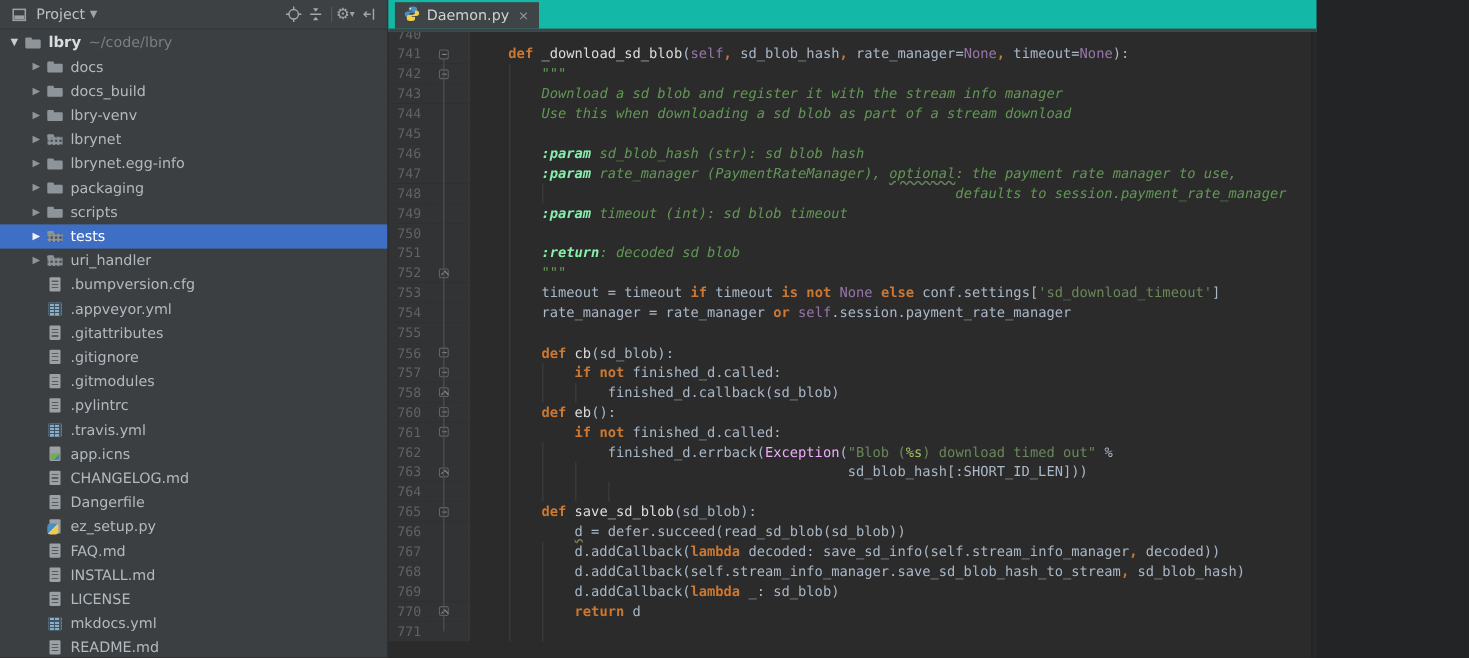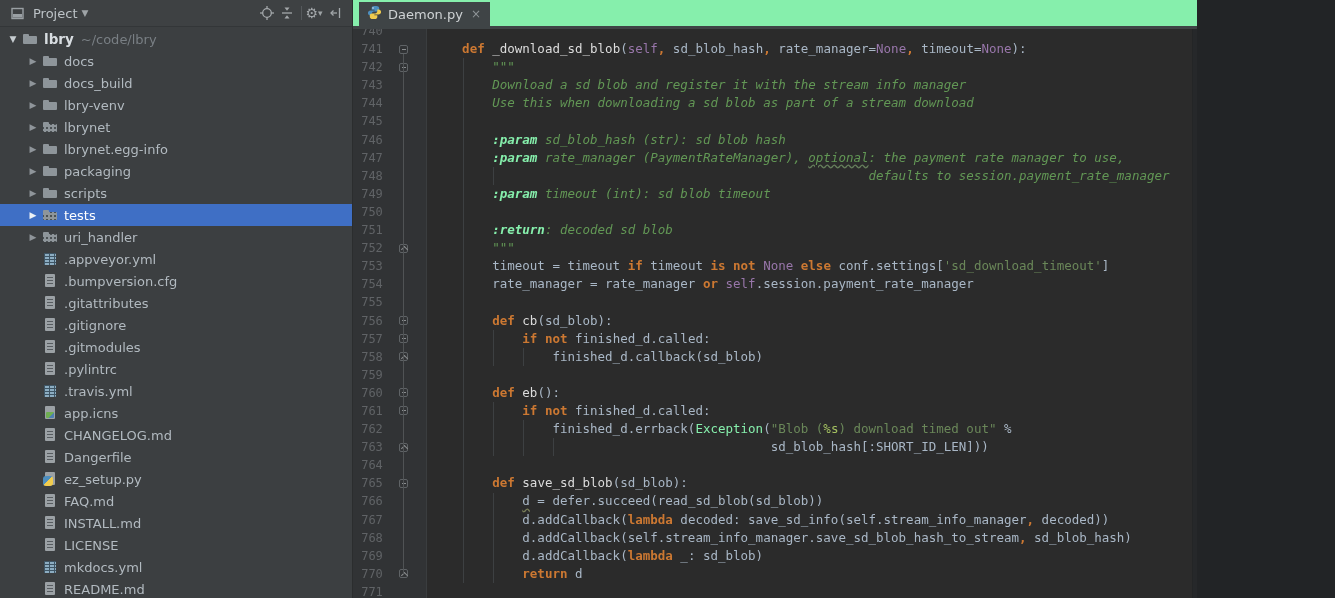--- a/index.html
+++ b/index.html
@@ -65,21 +65,21 @@
   }
   .ic-file-image::before { left:3px; top:1px; width:10px; height:13px; background:#9ba1a5; border-radius:1px; }
   .ic-file-image::after { left:4px; top:7px; width:8px; height:6px;
     background:linear-gradient(135deg,#6fae52 0 62%, #4e7fb0 62%); border-radius:1px; }
   .ic-file-python::before { left:3px; top:1px; width:10px; height:13px; background:#9ba1a5; border-radius:1px; }
   .ic-file-python::after { left:1px; top:5px; width:10px; height:10px; border-radius:3px;
     background:linear-gradient(135deg,#4d8ebe 0 50%, #f0cc4e 50%); }
 
   
   #tabbar {
-    position:absolute; left:353px; right:0; top:0; height:29px; background:#86efac;
+    position:absolute; left:353px; right:0; top:0; height:29px; background:#14b8a6;
   }
   #tabbar .tab-bottom-strip { position:absolute; left:0; right:0; bottom:0; height:3px; background:#3f4446; }
   .tab {
     position:absolute; left:6px; top:2px; height:24px; background:#3f4446;
     display:flex; align-items:center; padding:0 9px 0 8px; gap:6px;
   }
   .tab-label { color:#ced2d4; font-size:13px; }
   .tab-close { color:#8f9497; font-size:12px; line-height:12px; margin-left:2px; cursor:pointer; }
 
   
@@ -108,21 +108,21 @@
 
   
   .c-p    { color:#a9b7c6; }
   .c-kw   { color:#cc7832; font-weight:bold; }
   .c-fn   { color:#dcdcdc; font-weight:normal; }
   .c-doc  { color:#629755; font-style:italic; }
   .c-doctag { color:#86efac; font-style:italic; font-weight:bold; }
   .c-str  { color:#6a8759; }
   .c-const{ color:#9876aa; }
   .c-self { color:#9876aa; }
-  .c-exc  { color:#86efac; }
+  .c-exc  { color:#f0abfc; }
   .c-fmt  { color:#a5c261; }
   .c-sq   { text-decoration-line:underline; text-decoration-style:wavy; text-decoration-color:#66805c; text-underline-offset:2px; }
   .c-sq2  { color:#a9b7c6; text-decoration-line:underline; text-decoration-style:wavy; text-decoration-color:#7a7f58; text-underline-offset:2px; }
 
   svg.tbsvg { display:block; }
 </style>
 </head>
 <body>
 
 <div id="app">
@@ -223,28 +223,28 @@
     <span class="tw-path"></span>
   </div>
         <div class="tree-row">
     <span class="tw-arrow">▶</span>
     <span class="ic ic-folder-pkg"></span>
     <span class="tw-label">uri_handler</span>
     <span class="tw-path"></span>
   </div>
         <div class="tree-row">
     <span class="tw-arrow"></span>
+    <span class="ic ic-file-text"></span>
+    <span class="tw-label">.bumpversion.cfg</span>
+    <span class="tw-path"></span>
+  </div>
+        <div class="tree-row">
+    <span class="tw-arrow"></span>
     <span class="ic ic-file-yml"></span>
     <span class="tw-label">.appveyor.yml</span>
-    <span class="tw-path"></span>
-  </div>
-        <div class="tree-row">
-    <span class="tw-arrow"></span>
-    <span class="ic ic-file-text"></span>
-    <span class="tw-label">.bumpversion.cfg</span>
     <span class="tw-path"></span>
   </div>
         <div class="tree-row">
     <span class="tw-arrow"></span>
     <span class="ic ic-file-text"></span>
     <span class="tw-label">.gitattributes</span>
     <span class="tw-path"></span>
   </div>
         <div class="tree-row">
     <span class="tw-arrow"></span>
@@ -433,25 +433,20 @@
     <span class="ln">757</span>
     <span class="fold-slot"><span class="fm s"></span></span>
     <pre class="ct"><span class="c-p">            </span><span class="c-kw">if</span><span class="c-p"> </span><span class="c-kw">not</span><span class="c-p"> finished_d.called:</span></pre>
   </div>
         <div class="cl">
     <span class="ln">758</span>
     <span class="fold-slot"><span class="fm e"></span></span>
     <pre class="ct"><span class="c-p">                finished_d.callback(sd_blob)</span></pre>
   </div>
         <div class="cl">
-    <span class="ln">759</span>
-    <span class="fold-slot"></span>
-    <pre class="ct"></pre>
-  </div>
-        <div class="cl">
     <span class="ln">760</span>
     <span class="fold-slot"><span class="fm s"></span></span>
     <pre class="ct"><span class="c-p">        </span><span class="c-kw">def</span><span class="c-p"> </span><span class="c-fn">eb</span><span class="c-p">():</span></pre>
   </div>
         <div class="cl">
     <span class="ln">761</span>
     <span class="fold-slot"><span class="fm s"></span></span>
     <pre class="ct"><span class="c-p">            </span><span class="c-kw">if</span><span class="c-p"> </span><span class="c-kw">not</span><span class="c-p"> finished_d.called:</span></pre>
   </div>
         <div class="cl">

